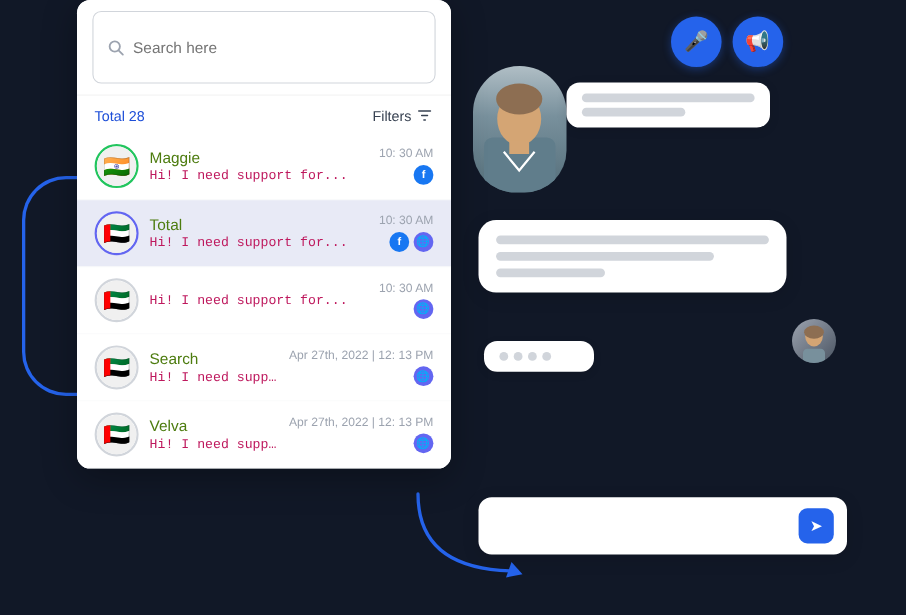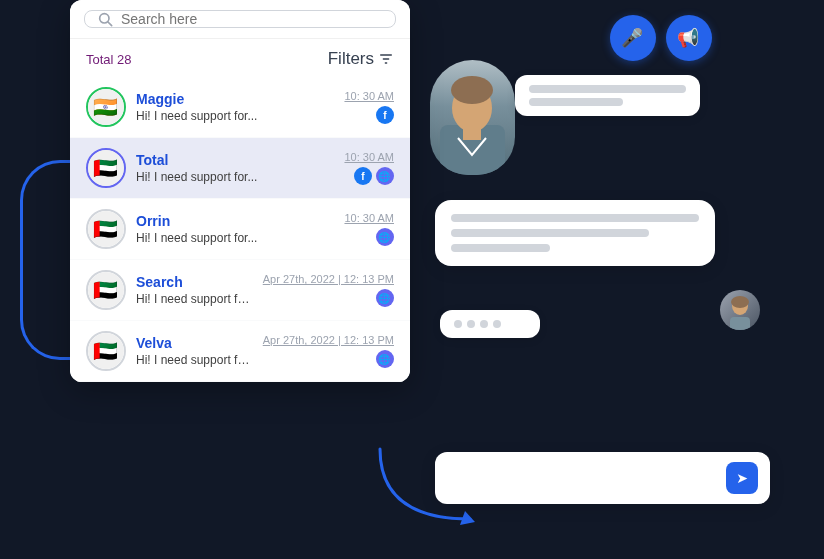--- a/index.html
+++ b/index.html
@@ -49,21 +49,21 @@
       padding: 10px 14px;
       background: #fff;
       border-bottom: 1px solid #f0f0f0;
     }
 
     .search-input-wrapper {
       display: flex;
       align-items: flex-end;
       border: 1.5px solid #d1d5db;
       border-radius: 8px;
-      padding: 0 12px;
+      padding: 24px 12px;
       gap: 8px;
     }
 
     .search-icon-svg {
       color: #9ca3af;
       flex-shrink: 0;
     }
 
     .search-input {
       border: none;
@@ -77,29 +77,29 @@
     .list-header {
       display: flex;
       justify-content: space-between;
       align-items: center;
       padding: 10px 16px 8px;
       background: #fff;
     }
 
     .total-label {
       font-size: 13px;
-      color: #701a75;
+      color: #1d4ed8;
       font-weight: 500;
     }
 
     .filters-btn {
       display: flex;
       align-items: center;
       gap: 4px;
-      font-size: 17px;
+      font-size: 13px;
       color: #374151;
       cursor: pointer;
       font-weight: 500;
     }
 
     .conversation-list {
       overflow-y: auto;
     }
 
     .conv-item {
@@ -145,46 +145,46 @@
       background: #f0f0f0;
     }
 
     .conv-info {
       flex: 1;
       min-width: 0;
     }
 
     .conv-name {
       font-size: 14px;
-      font-weight: 700;
-      color: #1d4ed8;
+      font-weight: 400;
+      color: #4d7c0f;
       margin-bottom: 2px;
     }
 
     .conv-preview {
       font-size: 12px;
-      color: #404040;
+      color: #be185d;
       white-space: nowrap;
       overflow: hidden;
       text-overflow: ellipsis;
+      font-family: Liberation Mono, monospace;
     }
 
     .conv-meta {
       display: flex;
       flex-direction: column;
       align-items: flex-end;
       gap: 4px;
       flex-shrink: 0;
     }
 
     .conv-time {
       font-size: 11px;
       color: #9ca3af;
       white-space: nowrap;
-      text-decoration: underline;
     }
 
     .conv-icons {
       display: flex;
       gap: 4px;
     }
 
     .platform-icon {
       width: 18px;
       height: 18px;
@@ -326,21 +326,20 @@
           <div class="platform-icon web">🌐</div>
         </div>
       </div>
     </div>
 
     <div class="conv-item">
       <div class="avatar" style="border-color:#d1d5db;">
         <span class="flag-circle">🇦🇪</span>
       </div>
       <div class="conv-info">
-        <div class="conv-name">Orrin</div>
         <div class="conv-preview">Hi! I need support for...</div>
       </div>
       <div class="conv-meta">
         <span class="conv-time">10: 30 AM</span>
         <div class="conv-icons">
           <div class="platform-icon web">🌐</div>
         </div>
       </div>
     </div>
 

